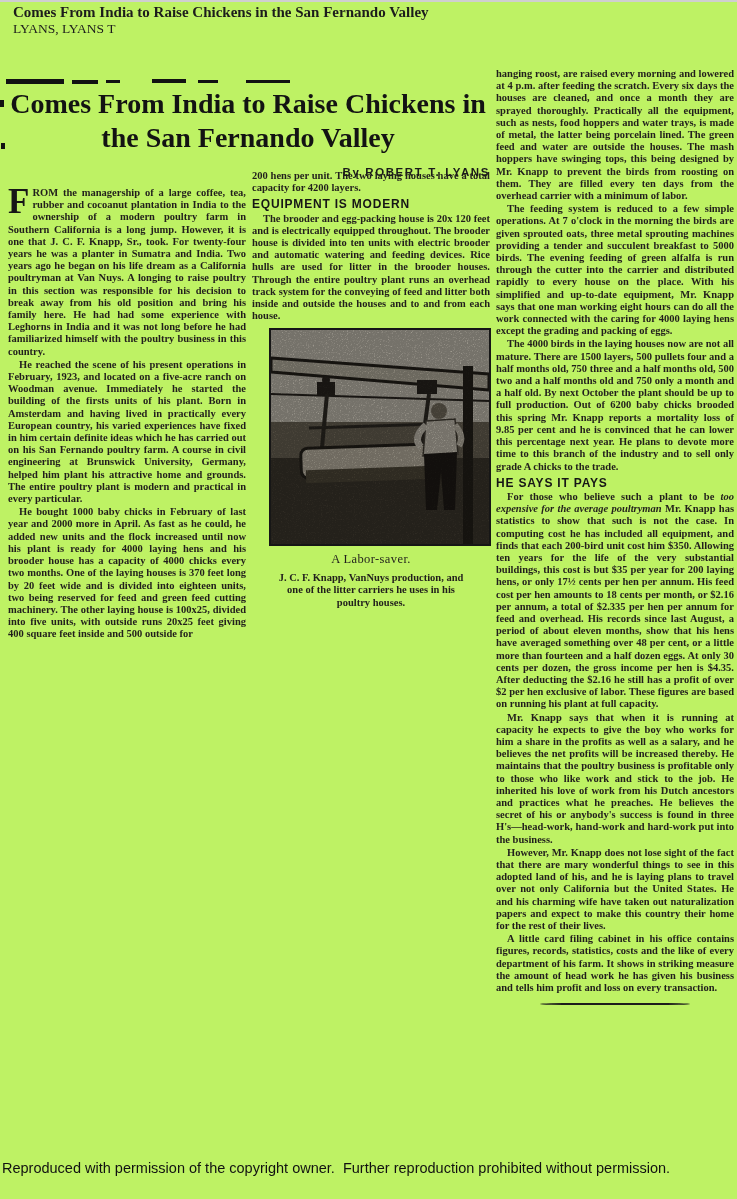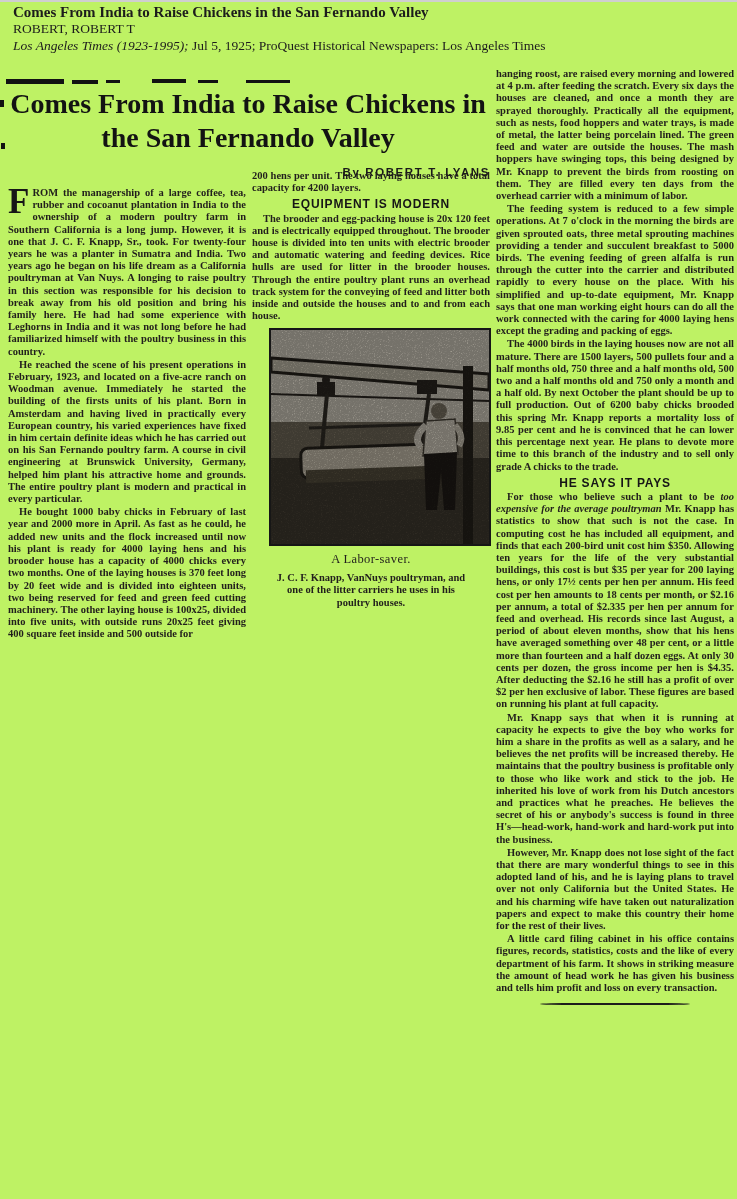--- a/index.html
+++ b/index.html
@@ -43,21 +43,21 @@
   .col2 { left:252px; top:170px; }
   .col3 { left:496px; top:68px;  }
 
   .dropcap {
     float:left; font-size:35px; line-height:25px; padding:2px 3px 0 0;
     font-weight:bold; color:#161616;
   }
   .it { font-style:italic; }
 
   .subhead {
-    text-align:center; text-indent:0 !important;
+    text-align:left; text-indent:0 !important;
     font-family:"Liberation Sans", sans-serif; font-weight:bold;
     font-size:12px; letter-spacing:0.8px; margin:4px 0 2px 0; color:#161616;
   }
 
   
   .photo-wrap { margin:6px auto 0 auto; width:205px; }
   .photo-frame { border:2px solid #161616; width:218px; height:214px; background:#d9d3c6; }
   .caption-title {
     text-align:center; font-weight:normal; font-size:12.5px;
     letter-spacing:0.4px; margin-top:7px; text-indent:0;
@@ -80,22 +80,21 @@
   }
 </style>
 </head>
 <body>
 
 <div class="page">
   <div class="top-edge"></div>
 
   <div class="pq-header">
     <div class="pq-title">Comes From India to Raise Chickens in the San Fernando Valley</div>
-    <div class="pq-author">ROBERT, ROBERT T</div>
-    <div class="pq-source"><span class="it">Los Angeles Times (1923-1995);</span><span> Jul 5, 1925; ProQuest Historical Newspapers: Los Angeles Times</span></div>
+    <div class="pq-author">LYANS, LYANS T</div>
   </div>
 
   <div class="artifact" style="left:6px;  top:79px; width:58px; height:5px;"></div>
   <div class="artifact" style="left:72px; top:80px; width:26px; height:4px;"></div>
   <div class="artifact" style="left:106px;top:80px; width:14px; height:3px;"></div>
   <div class="artifact" style="left:152px;top:79px; width:34px; height:4px;"></div>
   <div class="artifact" style="left:198px;top:80px; width:20px; height:3px;"></div>
   <div class="artifact" style="left:246px;top:80px; width:44px; height:3px;"></div>
   <div class="artifact" style="left:0px;  top:100px;width:4px;  height:7px;"></div>
   <div class="artifact" style="left:1px;  top:143px;width:4px;  height:6px;"></div>
@@ -139,29 +138,30 @@
           <rect x="192" y="36" width="10" height="178" fill="#27231d"></rect>
           <circle cx="168" cy="81" r="8" fill="#7e7666"></circle>
           <path d="M155,91 L184,89 L187,124 L152,126 Z" fill="#d8d2c3" stroke="#4a443a" stroke-width="1.5"></path>
           <path d="M155,95 Q141,108 150,117" stroke="#d8d2c3" stroke-width="7" fill="none"></path>
           <path d="M184,95 Q194,106 188,116" stroke="#cfc8b8" stroke-width="6" fill="none"></path>
           <path d="M153,124 L186,122 L184,180 L173,180 L170,142 L166,180 L155,180 Z" fill="#211d18"></path>
           <rect width="218" height="214" filter="url(#grain)" opacity="0.45"></rect>
         </svg>
       </div>
       <div class="caption-title">A Labor-saver.</div>
-      <div class="caption-text">J. C. F. Knapp, VanNuys poultryman, and one of the litter carriers he uses in his poultry houses.</div>
+      <div class="caption-text">J. C. F. Knapp, VanNuys production, and one of the litter carriers he uses in his poultry houses.</div>
     </div>
   </div>
 
   <div class="col col3">
     <p class="noindent">hanging roost, are raised every morning and lowered at 4 p.m. after feeding the scratch. Every six days the houses are cleaned, and once a month they are sprayed thoroughly. Practically all the equipment, such as nests, food hoppers and water trays, is made of metal, the latter being porcelain lined. The green feed and water are outside the houses. The mash hoppers have swinging tops, this being designed by Mr. Knapp to prevent the birds from roosting on them. They are filled every ten days from the overhead carrier with a minimum of labor.</p>
     <p>The feeding system is reduced to a few simple operations. At 7 o'clock in the morning the birds are given sprouted oats, three metal sprouting machines providing a tender and succulent breakfast to 5000 birds. The evening feeding of green alfalfa is run through the cutter into the carrier and distributed rapidly to every house on the place. With his simplified and up-to-date equipment, Mr. Knapp says that one man working eight hours can do all the work connected with the caring for 4000 laying hens except the grading and packing of eggs.</p>
     <p>The 4000 birds in the laying houses now are not all mature. There are 1500 layers, 500 pullets four and a half months old, 750 three and a half months old, 500 two and a half months old and 750 only a month and a half old. By next October the plant should be up to full production. Out of 6200 baby chicks brooded this spring Mr. Knapp reports a mortality loss of 9.85 per cent and he is convinced that he can lower this percentage next year. He plans to devote more time to this branch of the industry and to sell only grade A chicks to the trade.</p>
     <div class="subhead">HE SAYS IT PAYS</div>
     <p><span>For those who believe such a plant to be </span><span class="it">too expensive for the average poultryman</span><span> Mr. Knapp has statistics to show that such is not the case. In computing cost he has included all equipment, and finds that each 200-bird unit cost him $350. Allowing ten years for the life of the very substantial buildings, this cost is but $35 per year for 200 laying hens, or only 17½ cents per hen per annum. His feed cost per hen amounts to 18 cents per month, or $2.16 per annum, a total of $2.335 per hen per annum for feed and overhead. His records since last August, a period of about eleven months, show that his hens have averaged something over 48 per cent, or a little more than fourteen and a half dozen eggs. At only 30 cents per dozen, the gross income per hen is $4.35. After deducting the $2.16 he still has a profit of over $2 per hen exclusive of labor. These figures are based on running his plant at full capacity.</span></p>
     <p>Mr. Knapp says that when it is running at capacity he expects to give the boy who works for him a share in the profits as well as a salary, and he believes the net profits will be increased thereby. He maintains that the poultry business is profitable only to those who like work and stick to the job. He inherited his love of work from his Dutch ancestors and practices what he preaches. He believes the secret of his or anybody's success is found in three H's—head-work, hand-work and hard-work put into the business.</p>
     <p>However, Mr. Knapp does not lose sight of the fact that there are mary wonderful things to see in this adopted land of his, and he is laying plans to travel over not only California but the United States. He and his charming wife have taken out naturalization papers and expect to make this country their home for the rest of their lives.</p>
     <p>A little card filing cabinet in his office contains figures, records, statistics, costs and the like of every department of his farm. It shows in striking measure the amount of head work he has given his business and tells him profit and loss on every transaction.</p>
     <div class="end-rule"></div>
   </div>
 
+  <div class="footer">Reproduced with permission of the copyright owner.  Further reproduction prohibited without permission.</div>
 </div>
 
 </body></html>

